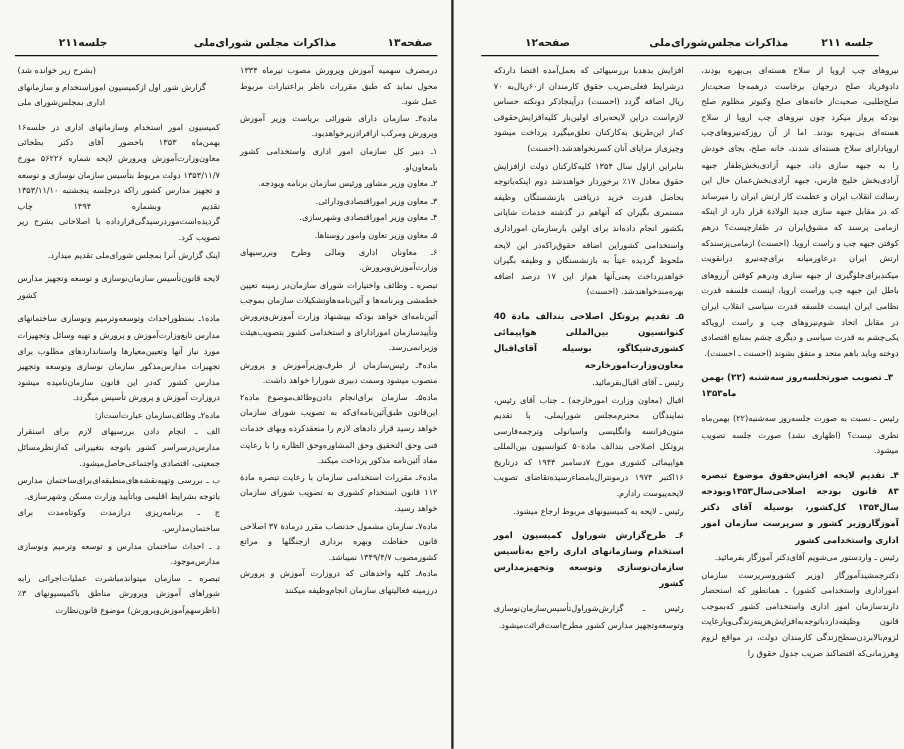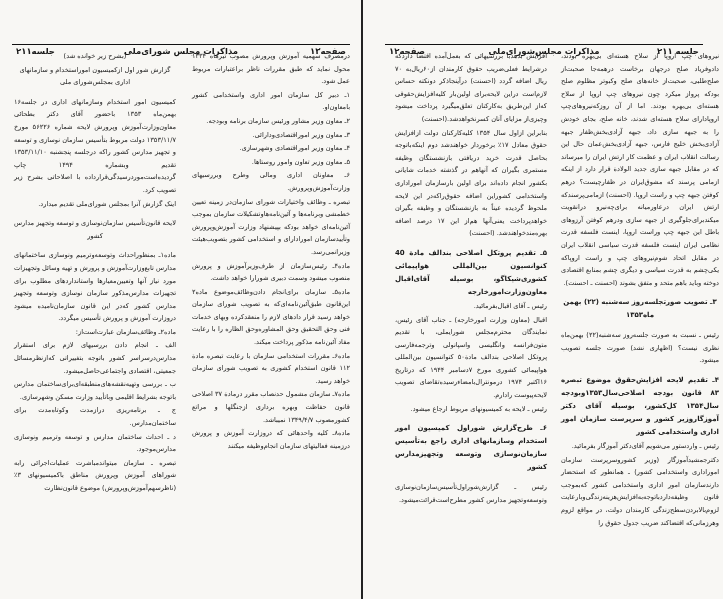--- a/index.html
+++ b/index.html
@@ -5,46 +5,47 @@
   html,body{margin:0;padding:0;}
   body{width:723px;height:599px;overflow:hidden;background:#f7f6f3;font-family:"DejaVu Sans",sans-serif;color:#1a1a1a;position:relative;}
   .spread{position:absolute;left:0;top:0;width:723px;height:599px;}
   .page{position:absolute;top:0;height:599px;background:#f8f7f4;}
   .page.left{left:0;width:362px;}
   .page.right{left:363px;width:360px;}
   .gutter{position:absolute;left:361px;top:0;width:2px;height:599px;background:#222;}
   .header{position:absolute;top:30px;height:14px;border-bottom:1.5px solid #111;font-weight:bold;font-size:8.5px;direction:rtl;}
   .page.left .header{left:12px;width:338px;}
   .page.right .header{left:22px;width:318px;}
-  .header span{position:absolute;top:16px;}
+  .header span{position:absolute;top:0;margin-left:31px;}
   .h-r{right:4px;} .h-c{left:50%;transform:translateX(-50%);white-space:nowrap;} .h-l{left:4px;}
   .col{position:absolute;top:50px;direction:rtl;text-align:justify;font-size:6.6px;line-height:12.6px;}
   .page.left .col.c1{right:12px;width:158px;}
   .page.left .col.c2{right:186px;width:162px;}
   .page.right .col.c1{right:4px;width:158px;}
   .page.right .col.c2{right:176px;width:152px;}
   .col p{margin:0 0 1px 0;}
-  .center{text-align:center;}
+  .center{text-align:left;}
   .bh{font-weight:bold;font-size:7px;line-height:13px;}
   .gap{height:6px;}
 </style>
 </head>
 <body>
 
 <div class="spread">
 
   <div class="page left">
     <div class="header">
       <span class="h-r">صفحه۱۳</span>
       <span class="h-c">مذاکرات مجلس شورای‌ملی</span>
       <span class="h-l">جلسه۲۱۱</span>
     </div>
 
     <div class="col c1">
       <p>درمصرف سهمیه آموزش وپرورش مصوب تیرماه ۱۳۳۴ محول نماید که طبق مقررات ناظر براعتبارات مربوط عمل شود.</p>
+      <p>ماده۳ـ سازمان دارای شورائی بریاست وزیر آموزش وپرورش ومرکب ازافرادزیرخواهدبود.</p>
       <p>۱ـ دبیر کل سازمان امور اداری واستخدامی کشور بامعاون‌او.</p>
       <p>۲ـ معاون وزیر مشاور ورئیس سازمان برنامه وبودجه.</p>
       <p>۳ـ معاون وزیر اموراقتصادی‌ودارائی.</p>
       <p>۴ـ معاون وزیر اموراقتصادی وشهرسازی.</p>
       <p>۵ـ معاون وزیر تعاون وامور روستاها.</p>
       <p>۶ـ معاونان اداری ومالی وطرح وبررسیهای وزارت‌آموزش‌وپرورش.</p>
       <p>تبصره ـ وظائف واختیارات شورای سازمان‌در زمینه تعیین خطمشی وبرنامه‌ها و آئین‌نامه‌هاوتشکیلات سازمان بموجب آئین‌نامه‌ای خواهد بودکه بپیشنهاد وزارت آموزش‌وپرورش وتأیید‌سازمان امورادارای و استخدامی کشور بتصویب‌هیئت وزیرانمی‌رسد.</p>
       <p>ماده۴ـ رئیس‌سازمان از طرف‌وزیرآموزش و پرورش منصوب میشود وسمت دبیری شورارا خواهد داشت.</p>
       <p>ماده۵ـ سازمان برای‌انجام دادن‌وظائف‌موضوع ماده۲ این‌قانون طبق‌آئین‌نامه‌ای‌که به تصویب شورای سازمان خواهد رسید قرار دادهای لازم را منعقدکرده وبهای خدمات فنی وحق التحقیق وحق المشاوره‌وحق‌ الظاره را با رعایت مفاد آئین‌نامه مذکور پرداخت میکند.</p>
       <p>ماده۶ـ مقررات استخدامی سازمان با رعایت تبصره مادة ۱۱۲ قانون استخدام کشوری به تصویب شورای سازمان خواهد رسید.</p>

